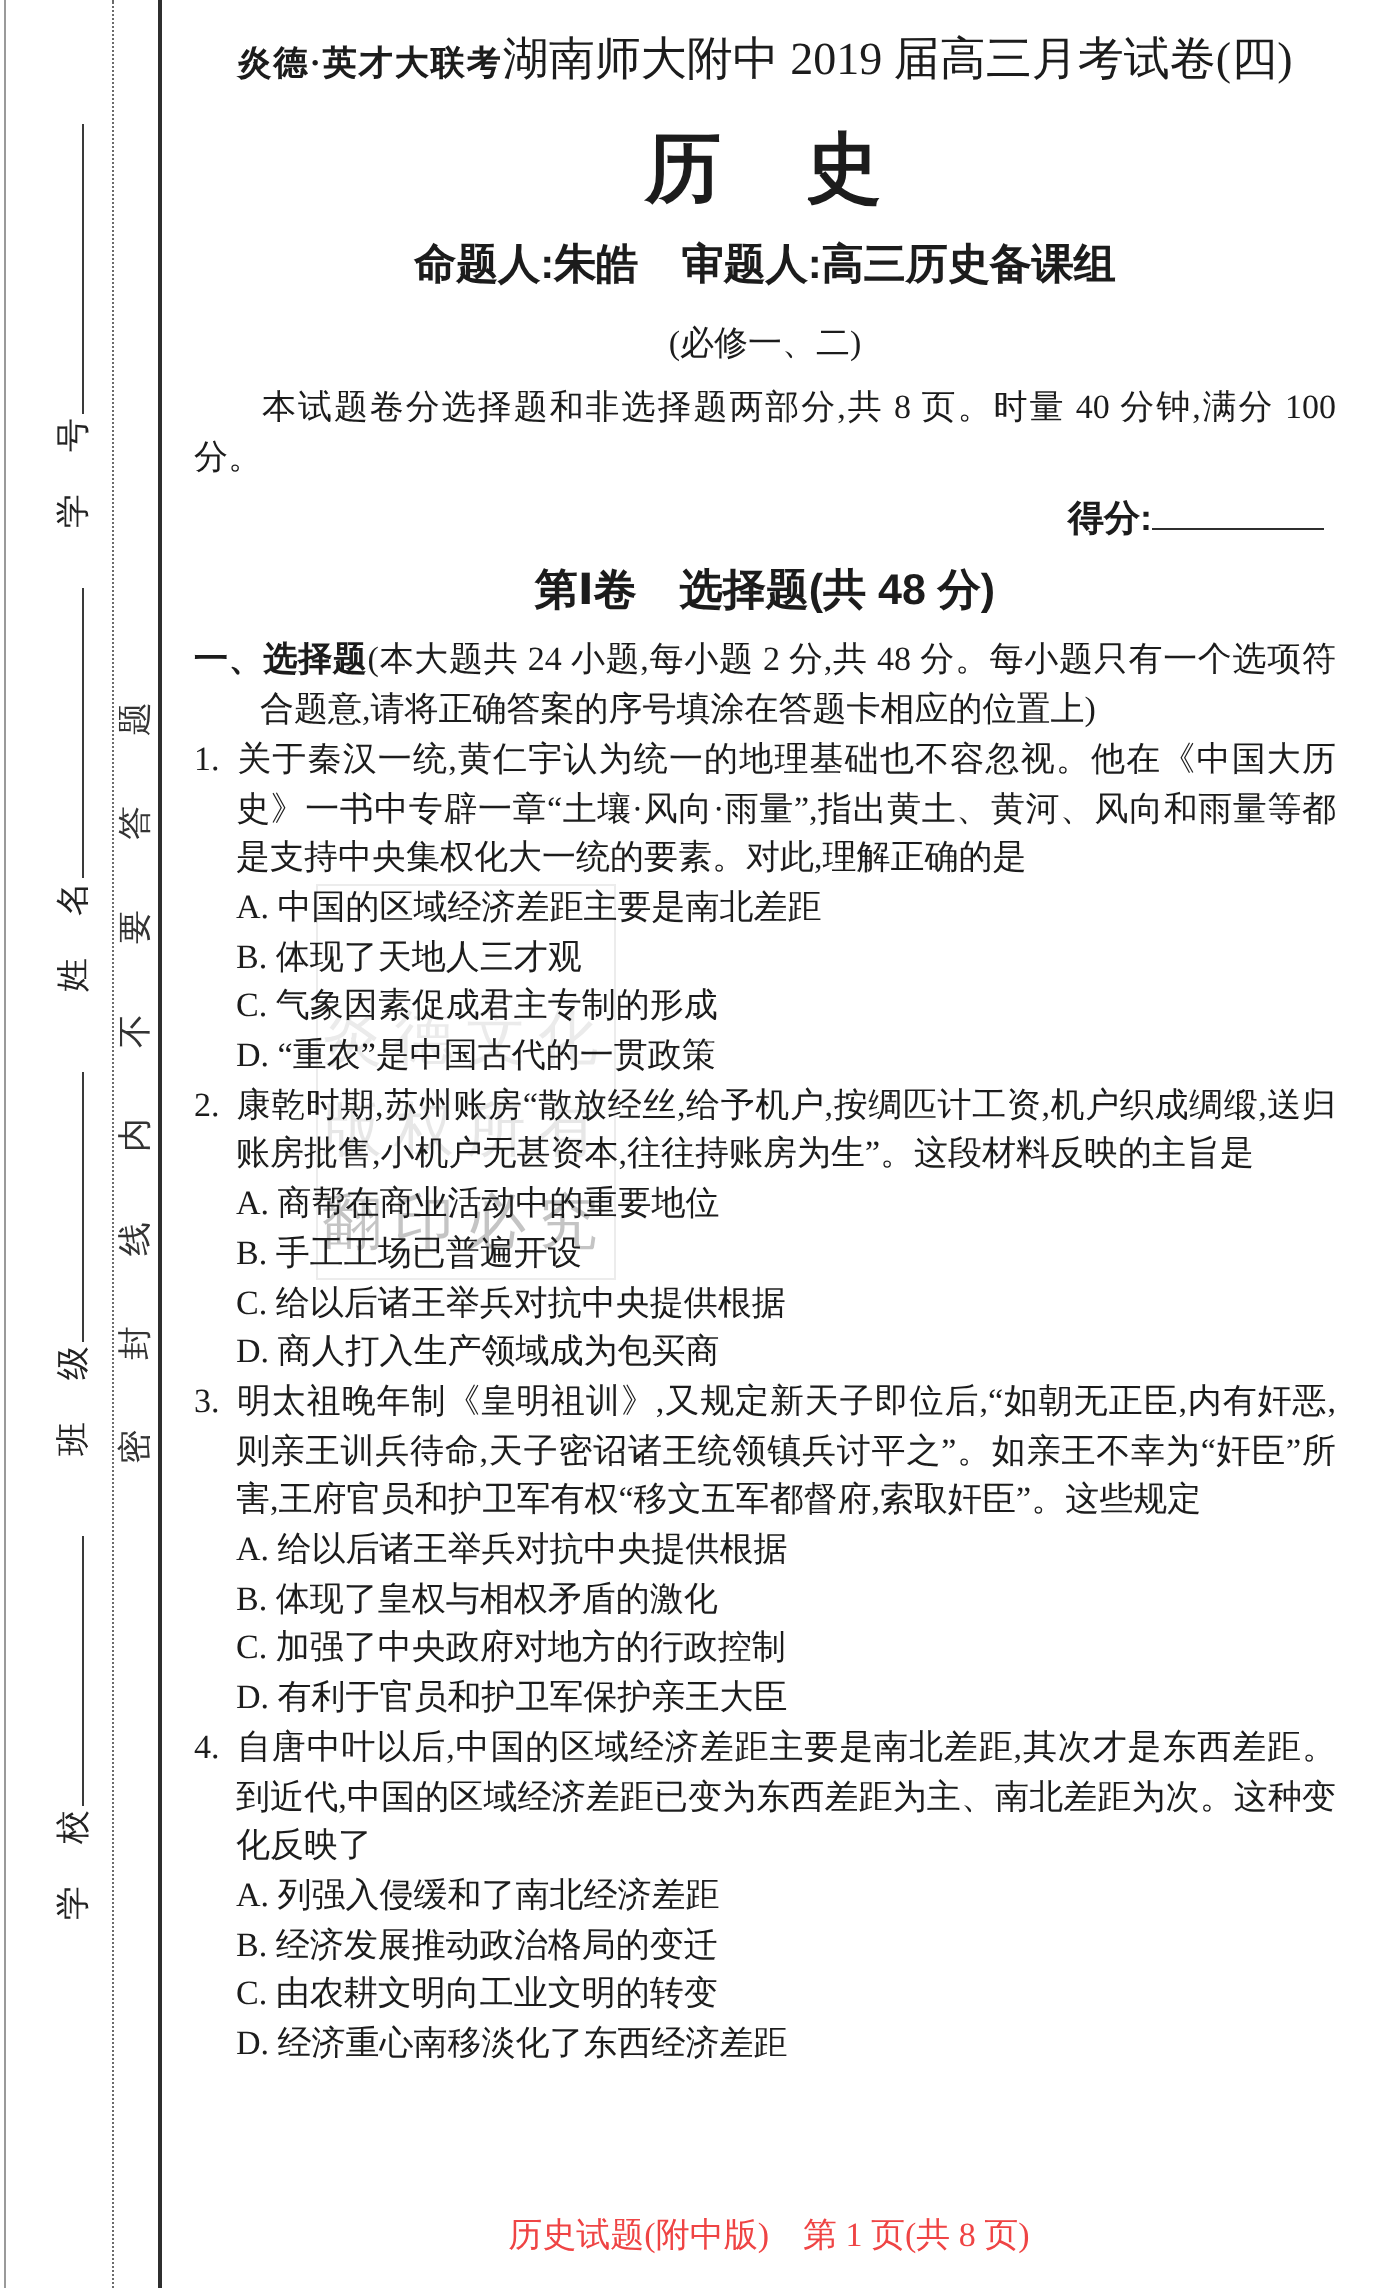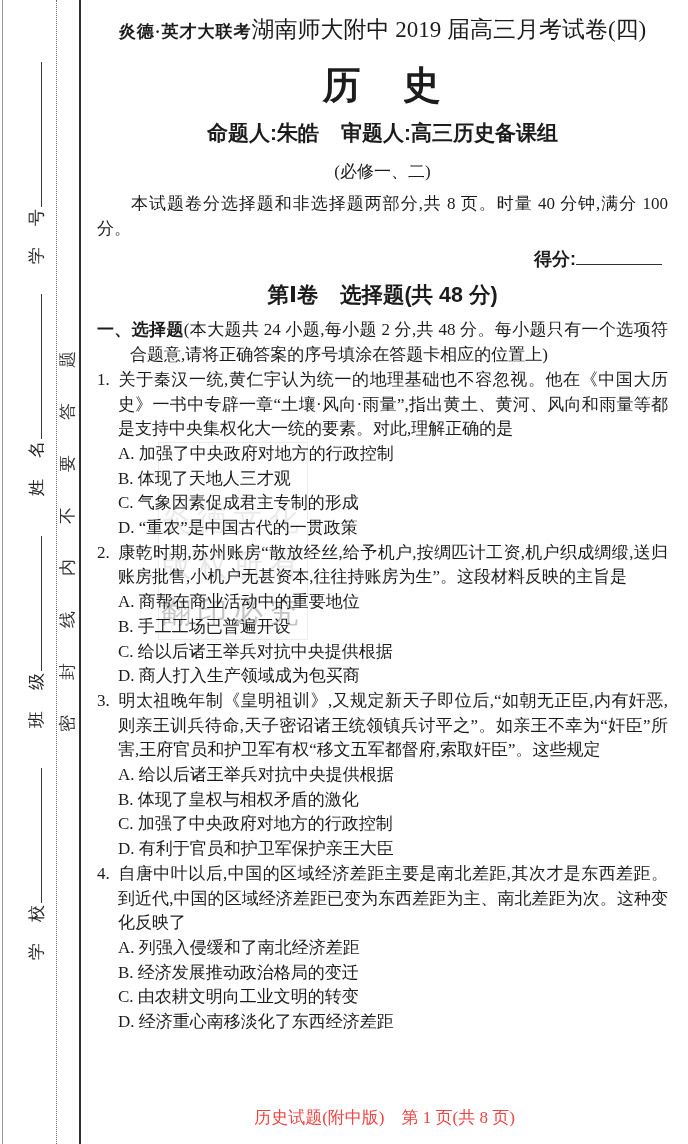--- a/index.html
+++ b/index.html
@@ -128,21 +128,21 @@
     <div class="section-title">第Ⅰ卷　选择题(共 48 分)</div>
 
     <div class="mcq-header">
       <span class="mcq-title">一、选择题</span><span>(本大题共 24 小题,每小题 2 分,共 48 分。每小题只有一个选项符合题意,请将正确答案的序号填涂在答题卡相应的位置上)</span>
     </div>
 
     <div class="q">
       <div class="q-stem">
         <span class="q-num">1.</span><span>关于秦汉一统,黄仁宇认为统一的地理基础也不容忽视。他在《中国大历史》一书中专辟一章“土壤·风向·雨量”,指出黄土、黄河、风向和雨量等都是支持中央集权化大一统的要素。对此,理解正确的是</span>
       </div>
-      <div class="q-opt">A. 加强了中央政府对地方的行政控制</div>
+      <div class="q-opt">A. 中国的区域经济差距主要是南北差距</div>
       <div class="q-opt">B. 体现了天地人三才观</div>
       <div class="q-opt">C. 气象因素促成君主专制的形成</div>
       <div class="q-opt">D. “重农”是中国古代的一贯政策</div>
     </div>
 
     <div class="q">
       <div class="q-stem">
         <span class="q-num">2.</span><span>康乾时期,苏州账房“散放经丝,给予机户,按绸匹计工资,机户织成绸缎,送归账房批售,小机户无甚资本,往往持账房为生”。这段材料反映的主旨是</span>
       </div>
       <div class="q-opt">A. 商帮在商业活动中的重要地位</div>

